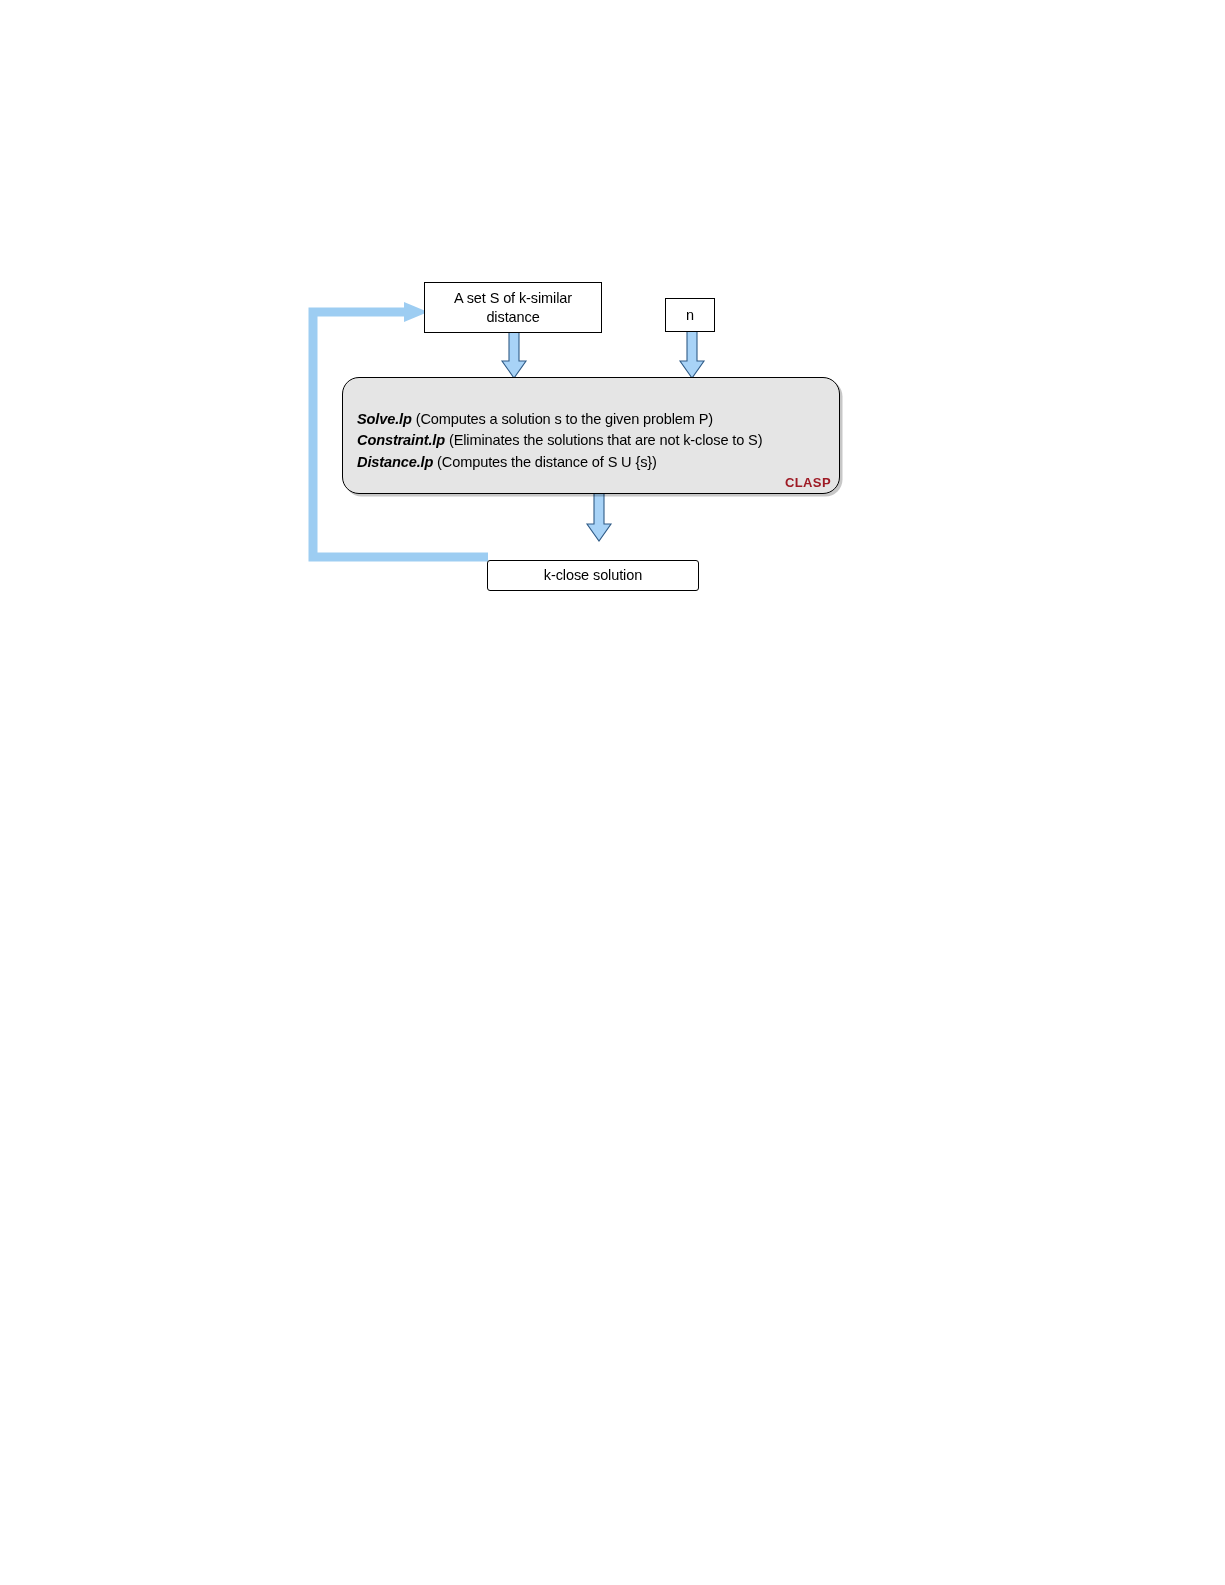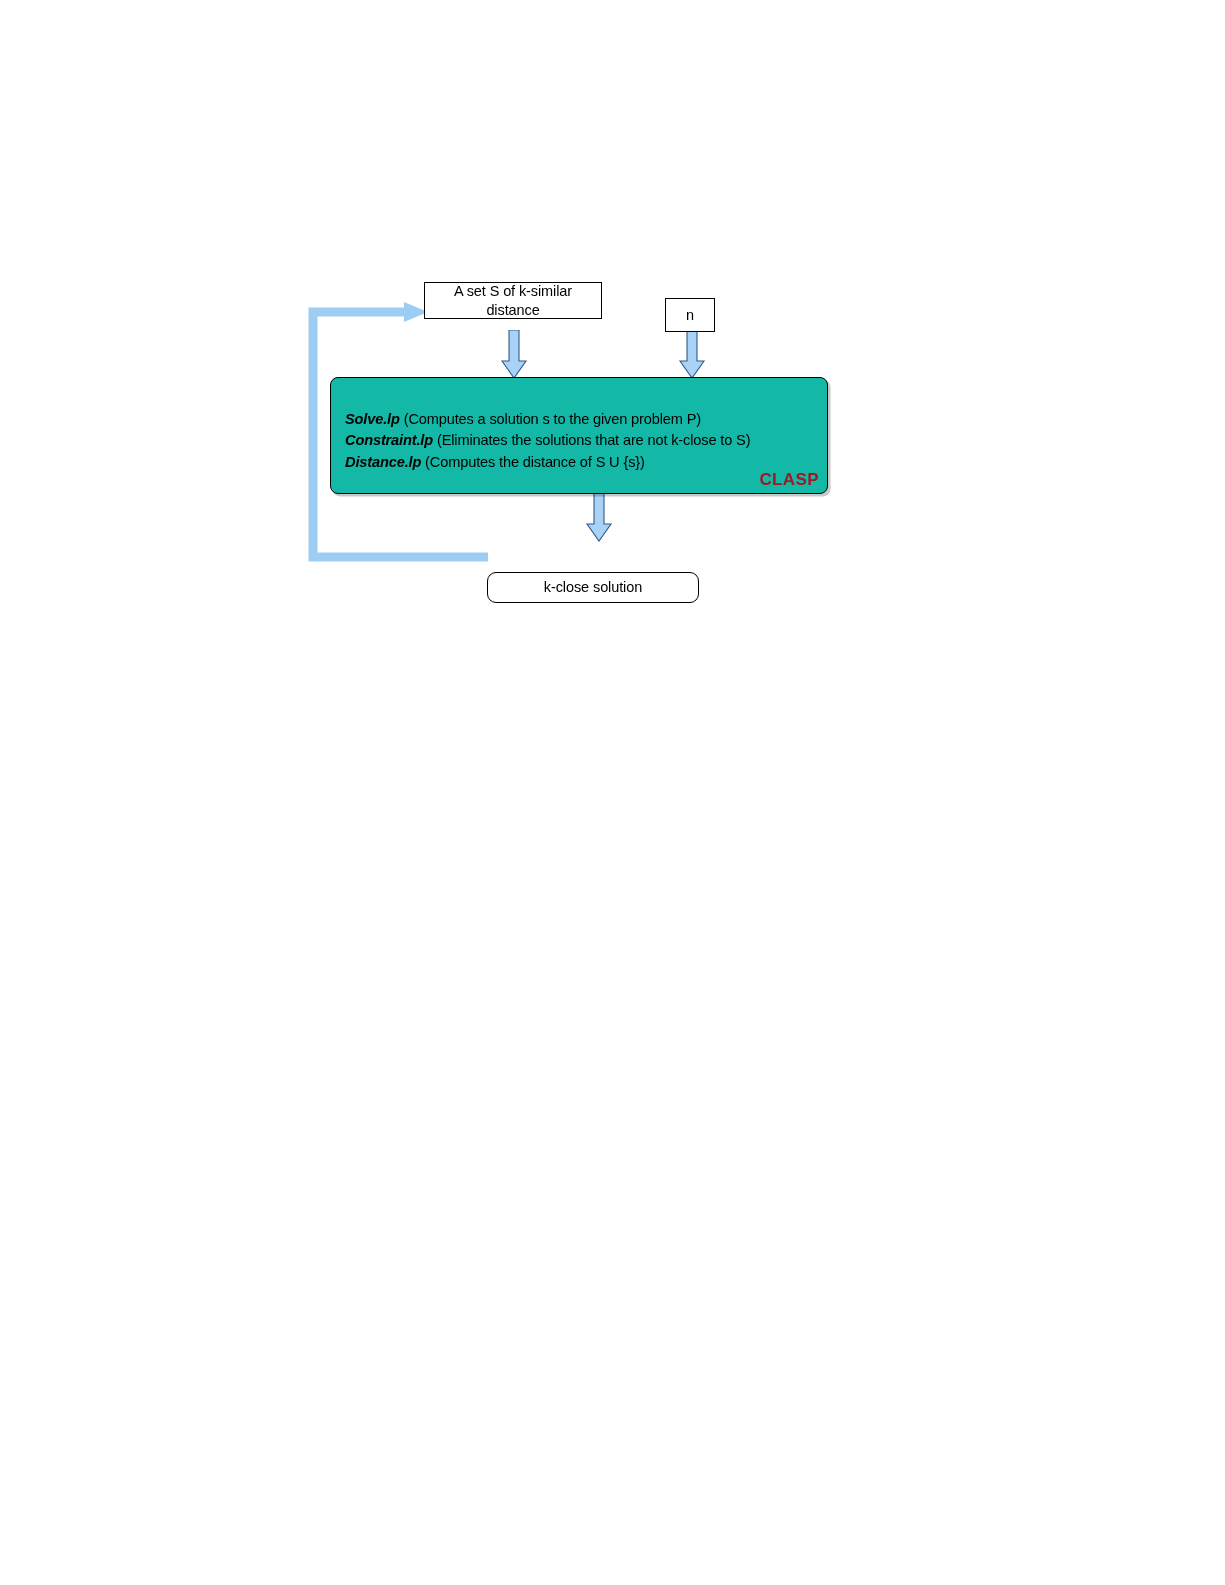--- a/index.html
+++ b/index.html
@@ -37,51 +37,51 @@
     font-size: 14.5px;
     line-height: 1.28;
     letter-spacing: -0.1px;
     z-index: 5;
   }
 
   #node-set-s {
     left: 424px;
     top: 282px;
     width: 178px;
-    height: 37px;
+    height: 51px;
     padding: 2px 6px;
   }
 
   #node-n {
     left: 665px;
     top: 298px;
     width: 50px;
     height: 34px;
   }
 
   #node-k-close {
     left: 487px;
-    top: 572px;
+    top: 560px;
     width: 212px;
     height: 31px;
-    border-radius: 9px;
+    border-radius: 3px;
     border-width: 1.8px;
   }
 
   
   #node-clasp-block {
     position: absolute;
-    left: 330px;
+    left: 342px;
     top: 377px;
     width: 498px;
     height: 117px;
     box-sizing: border-box;
-    background: #14b8a6;
+    background: #e5e5e5;
     border: 1.8px solid #000000;
-    border-radius: 8px;
+    border-radius: 17px;
     z-index: 6;
     box-shadow: 2.5px 2.5px 0 rgba(0,0,0,0.22);
   }
 
   #clasp-rule-list {
     position: absolute;
     left: 14px;
     top: 31px;
     right: 10px;
     color: #000000;
@@ -98,21 +98,21 @@
     font-style: italic;
   }
   .rule-desc { font-weight: normal; font-style: normal; }
 
   #clasp-wordmark {
     position: absolute;
     right: 8px;
     bottom: 3px;
     color: #9E1A24;
     font-weight: bold;
-    font-size: 17px;
+    font-size: 13px;
     font-variant: small-caps;
     letter-spacing: 0.4px;
   }
 
   
   .block-arrow {
     position: absolute;
     z-index: 4;
   }
   .block-arrow svg { display: block; }

